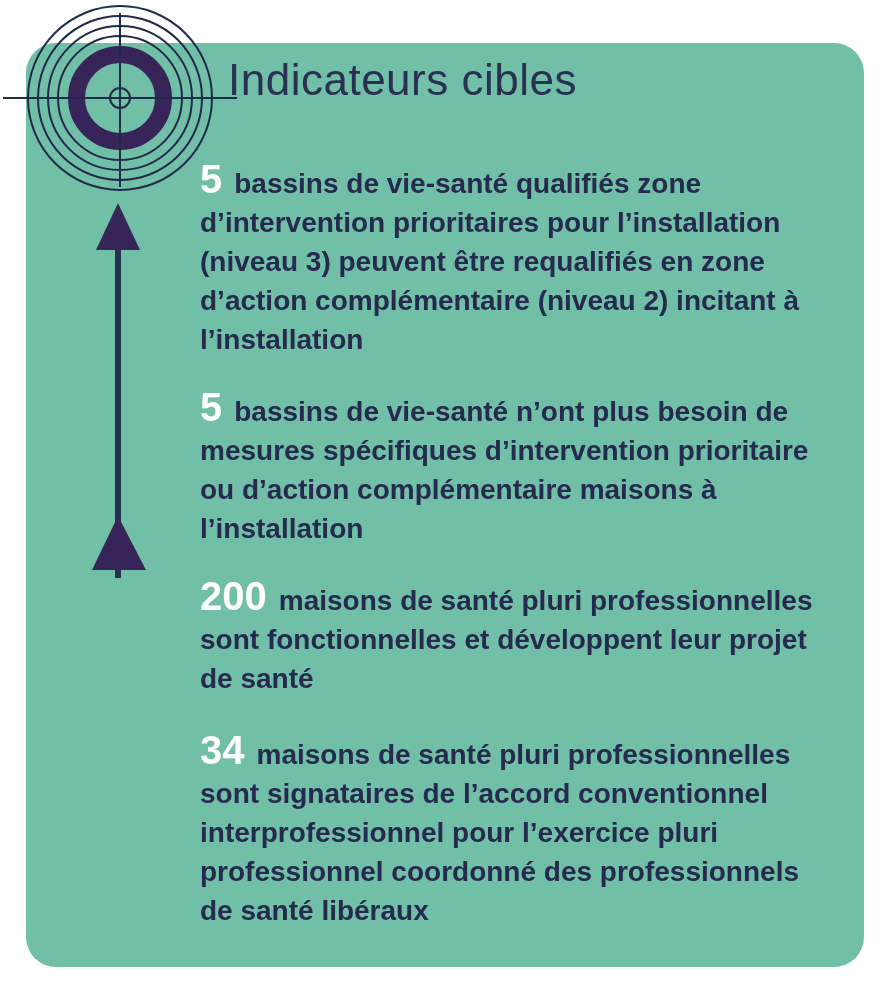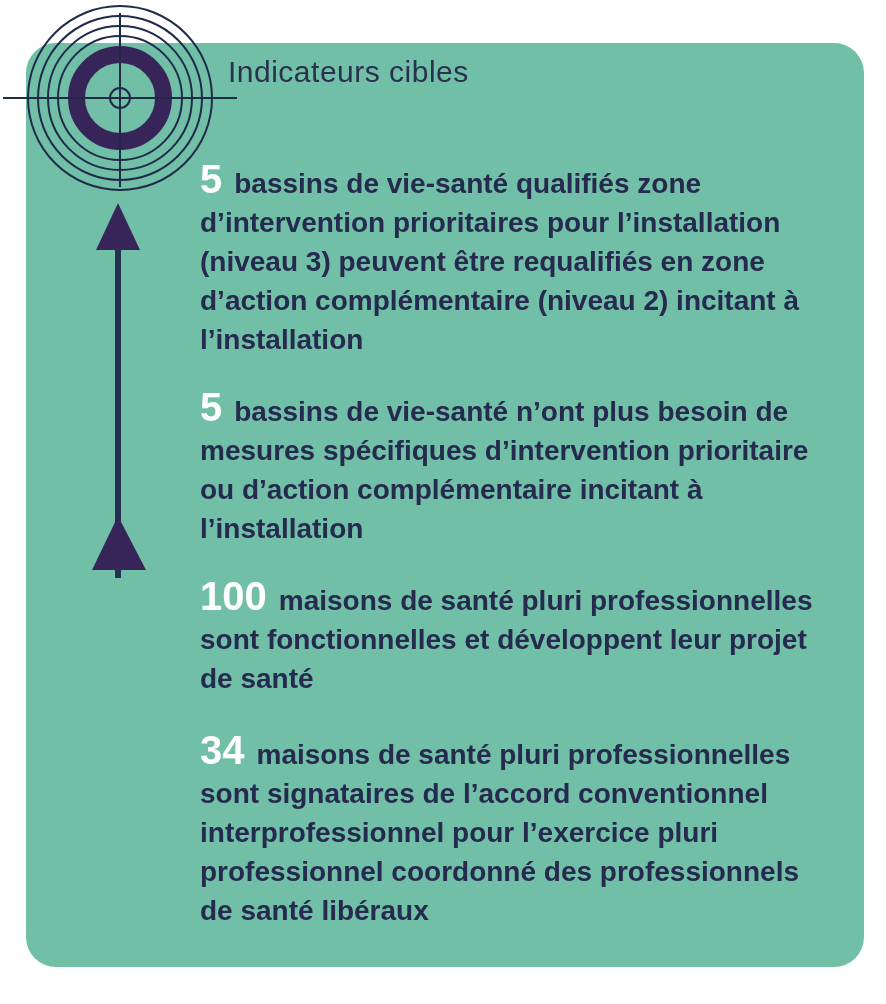--- a/index.html
+++ b/index.html
@@ -29,21 +29,21 @@
     left: 0;
     top: 0;
     width: 886px;
     height: 1004px;
     pointer-events: none;
   }
   .title {
     position: absolute;
     left: 228px;
     top: 55px;
-    font-size: 30px;
+    font-size: 44px;
     font-weight: 400;
     color: #2A3150;
     letter-spacing: 0.5px;
     white-space: nowrap;
   }
   .item {
     position: absolute;
     left: 200px;
     width: 700px;
     font-size: 28px;
@@ -100,26 +100,26 @@
     <span class="big-num">5</span><span class="item-text">bassins de vie-santé qualifiés zone
 d’intervention prioritaires pour l’installation
 (niveau 3) peuvent être requalifiés en zone
 d’action complémentaire (niveau 2) incitant à
 l’installation</span>
   </p>
 
   <p class="item item-2">
     <span class="big-num">5</span><span class="item-text">bassins de vie-santé n’ont plus besoin de
 mesures spécifiques d’intervention prioritaire
-ou d’action complémentaire incitant à
+ou d’action complémentaire maisons à
 l’installation</span>
   </p>
 
   <p class="item item-3">
-    <span class="big-num">100</span><span class="item-text">maisons de santé pluri professionnelles
+    <span class="big-num">200</span><span class="item-text">maisons de santé pluri professionnelles
 sont fonctionnelles et développent leur projet
 de santé</span>
   </p>
 
   <p class="item item-4">
     <span class="big-num">34</span><span class="item-text">maisons de santé pluri professionnelles
 sont signataires de l’accord conventionnel
 interprofessionnel pour l’exercice pluri
 professionnel coordonné des professionnels
 de santé libéraux</span>

